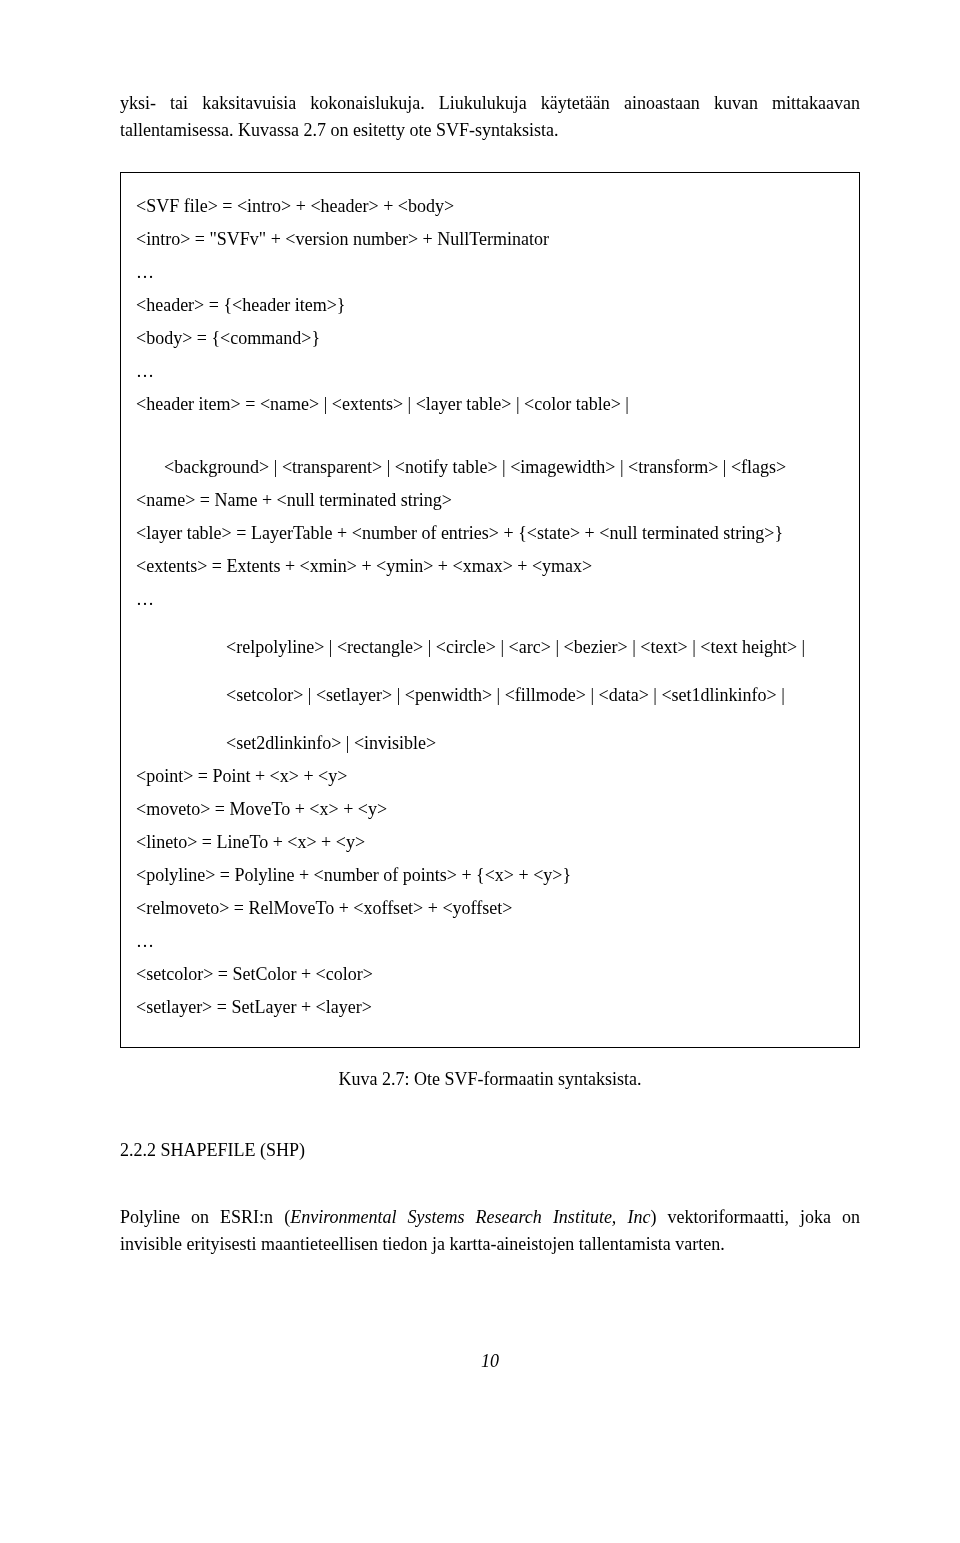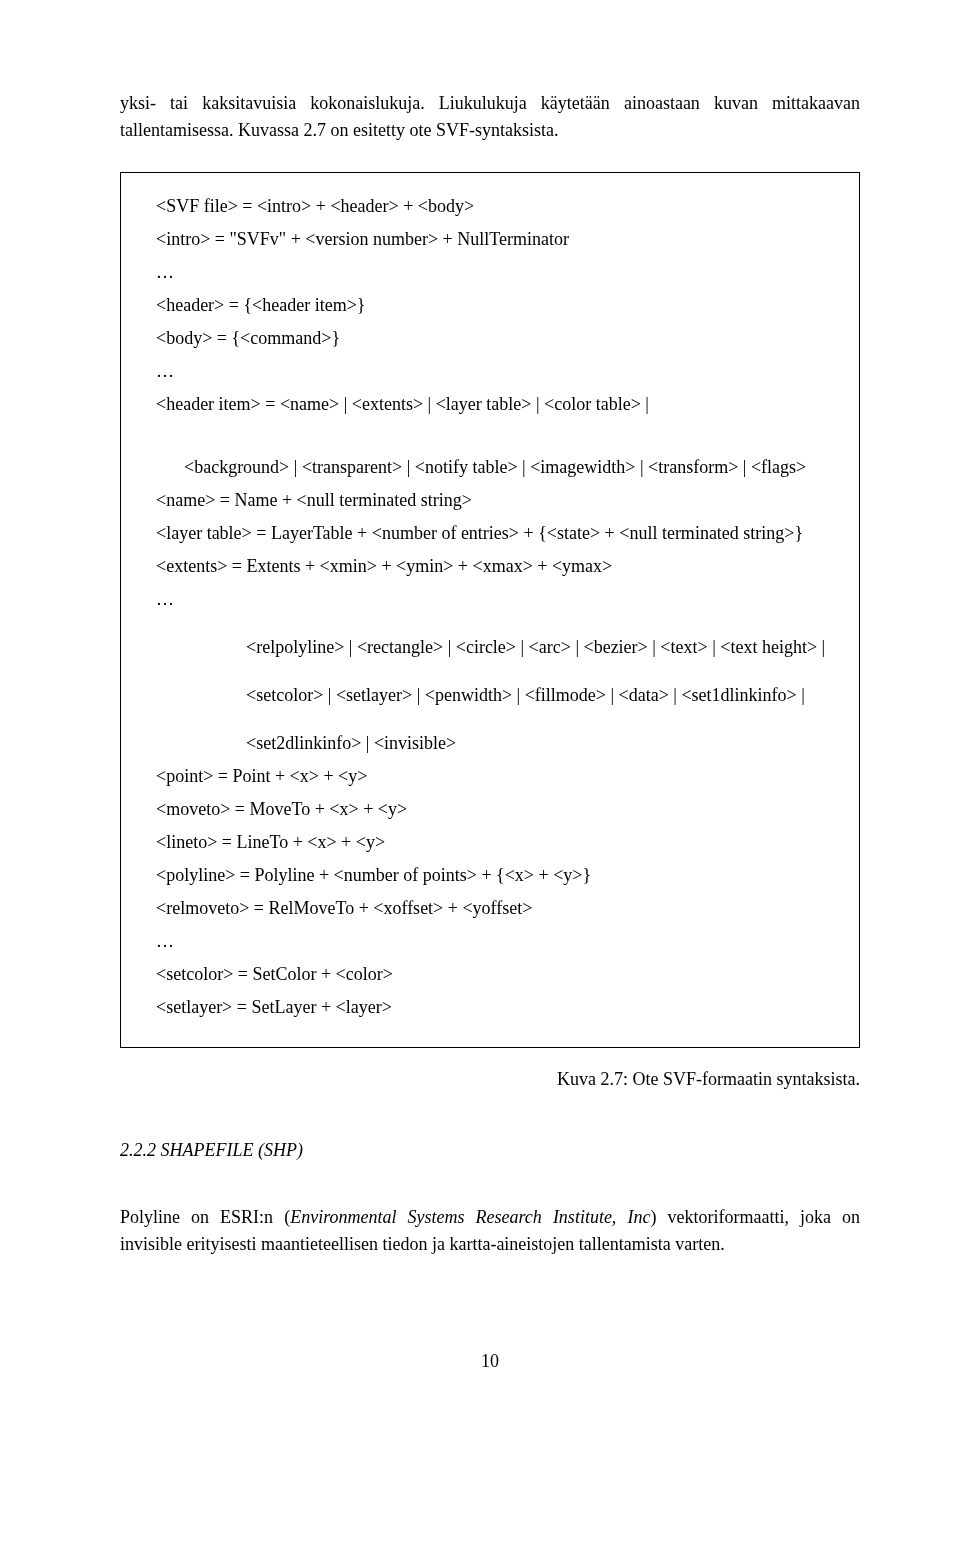--- a/index.html
+++ b/index.html
@@ -12,42 +12,42 @@
     line-height: 1.5;
     width: 960px;
     box-sizing: border-box;
   }
   .para {
     text-align: justify;
     margin: 0 0 28px 0;
   }
   .figure-box {
     border: 1px solid #000;
-    padding: 20px 28px 20px 35px;
+    padding: 20px 28px 20px 15px;
     margin: 8px 0 14px 0;
   }
   .code-line {
     margin: 0 0 6px 0;
     white-space: pre-wrap;
   }
   .indent1 { padding-left: 28px; margin-top: 36px; }
   .indent2 { padding-left: 90px; margin-top: 21px; }
   .caption {
-    text-align: right;
+    text-align: center;
     margin: 18px 0 44px 0;
   }
   .heading {
     margin: 0 0 40px 0;
-    font-style: italic;
   }
   .italic { font-style: italic; }
   .page-num {
     text-align: center;
     margin-top: 90px;
     font-size: 18px;
+    font-style: italic;
   }
 </style>
 </head>
 <body>
 
 <p class="para">yksi- tai kaksitavuisia kokonaislukuja. Liukulukuja käytetään ainoastaan kuvan mittakaavan tallentamisessa. Kuvassa 2.7 on esitetty ote SVF-syntaksista.</p>
 
 <div class="figure-box">
   <div class="code-line">&lt;SVF file&gt; = &lt;intro&gt; + &lt;header&gt; + &lt;body&gt;</div>
   <div class="code-line">&lt;intro&gt; = "SVFv" + &lt;version number&gt; + NullTerminator</div>

